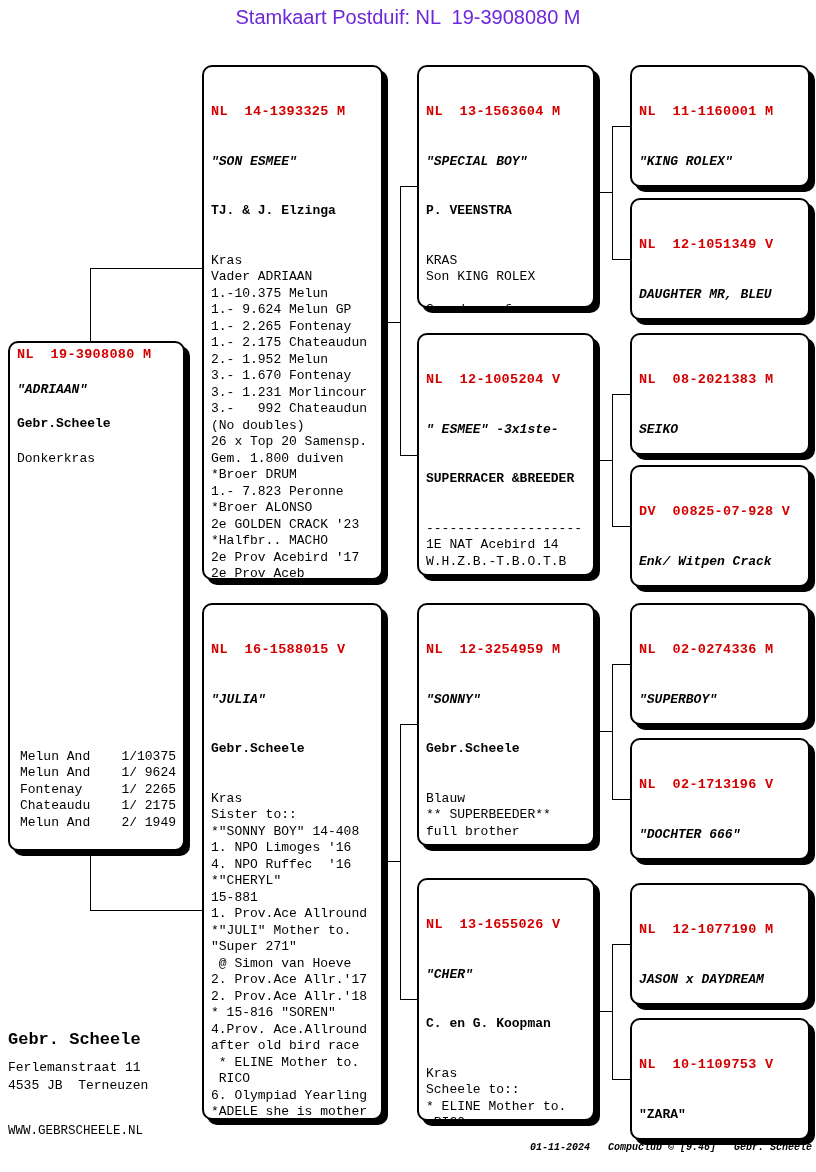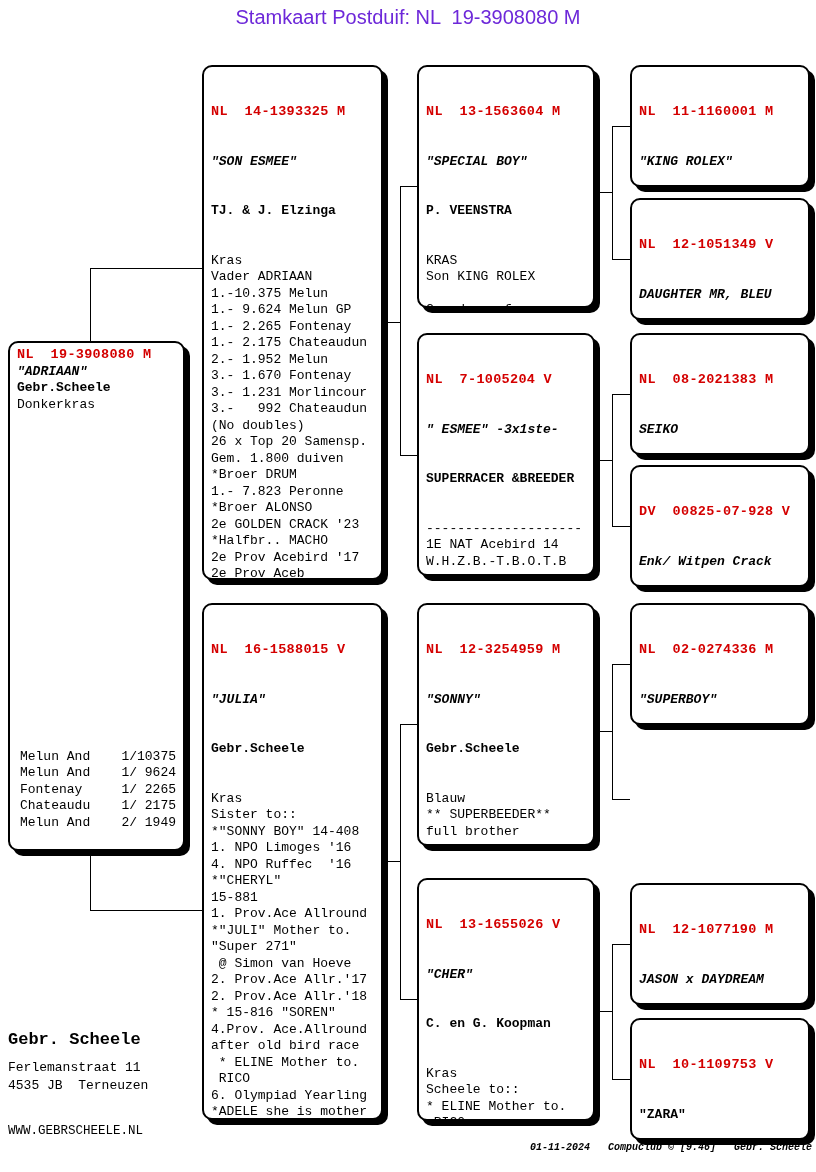--- a/index.html
+++ b/index.html
@@ -3,21 +3,21 @@
 <meta charset="utf-8">
 <style>
   html,body{margin:0;padding:0;background:#fff;}
   #page{position:relative;width:816px;height:1172px;background:#ffffff;overflow:hidden;
         font-family:"Liberation Mono",monospace;}
   .title{position:absolute;left:0;top:6px;width:816px;text-align:center;
          font-family:"Liberation Sans",sans-serif;font-size:20px;color:#6d28d9;white-space:pre;}
   .box{position:absolute;background:#fff;border:2px solid #000;border-radius:10px;
        box-shadow:5px 5px 0 0 #000;padding:4px 7px;box-sizing:border-box;
        font-size:13px;line-height:16.5px;white-space:pre;overflow:hidden;color:#000;}
-  .box.flexcol{display:flex;flex-direction:column;}
+  .box.flexcol{display:flex;flex-direction:column;gap:18px;}
   .ln{min-height:16.5px;}
   .ring{color:var(--ring,#d40000);font-weight:bold;font-size:13.5px;letter-spacing:.3px;}
   .name{font-weight:bold;font-style:italic;}
   .name.upright{font-style:normal;}
   .owner{font-weight:bold;}
   .results{margin-top:auto;margin-bottom:14px;text-align:right;}
   .hline,.vline{position:absolute;background:#000;}
   .hline{height:1px;}
   .vline{width:1px;}
   .breeder-name{position:absolute;left:8px;top:1030px;font-weight:bold;font-size:17px;white-space:pre;}
@@ -85,21 +85,21 @@
   </div>
 
   <div class="box" style="left:417px;top:65px;width:178px;height:243px">
     <div class="ln ring">NL  13-1563604 M</div>
     <div class="ln name">"SPECIAL BOY"</div>
     <div class="ln owner">P. VEENSTRA</div>
     <div><div class="ln">KRAS</div><div class="ln">Son KING ROLEX</div><div class="ln"></div><div class="ln">Grandson of:</div></div>
   </div>
 
   <div class="box" style="left:417px;top:333px;width:178px;height:243px">
-    <div class="ln ring">NL  7-1005204 V</div>
+    <div class="ln ring">NL  12-1005204 V</div>
     <div class="ln name">" ESMEE" -3x1ste-</div>
     <div class="ln owner">SUPERRACER &amp;BREEDER</div>
     <div><div class="ln">--------------------</div><div class="ln">1E NAT Acebird 14</div><div class="ln">W.H.Z.B.-T.B.O.T.B</div><div class="ln">--------------------</div></div>
   </div>
 
   <div class="box" style="left:417px;top:603px;width:178px;height:243px">
     <div class="ln ring">NL  12-3254959 M</div>
     <div class="ln name">"SONNY"</div>
     <div class="ln owner">Gebr.Scheele</div>
     <div><div class="ln">Blauw</div><div class="ln">** SUPERBEEDER**</div><div class="ln">full brother</div><div class="ln">--------------------</div></div>
@@ -140,20 +140,26 @@
     
   </div>
 
   <div class="box" style="left:630px;top:603px;width:180px;height:122px">
     <div class="ln ring">NL  02-0274336 M</div>
     <div class="ln name">"SUPERBOY"</div>
     
     
   </div>
 
+  <div class="box" style="left:630px;top:738px;width:180px;height:122px">
+    <div class="ln ring">NL  02-1713196 V</div>
+    <div class="ln name">"DOCHTER 666"</div>
+    
+    
+  </div>
 
   <div class="box" style="left:630px;top:883px;width:180px;height:122px">
     <div class="ln ring">NL  12-1077190 M</div>
     <div class="ln name">JASON x DAYDREAM</div>
     
     
   </div>
 
   <div class="box" style="left:630px;top:1018px;width:180px;height:122px">
     <div class="ln ring">NL  10-1109753 V</div>

